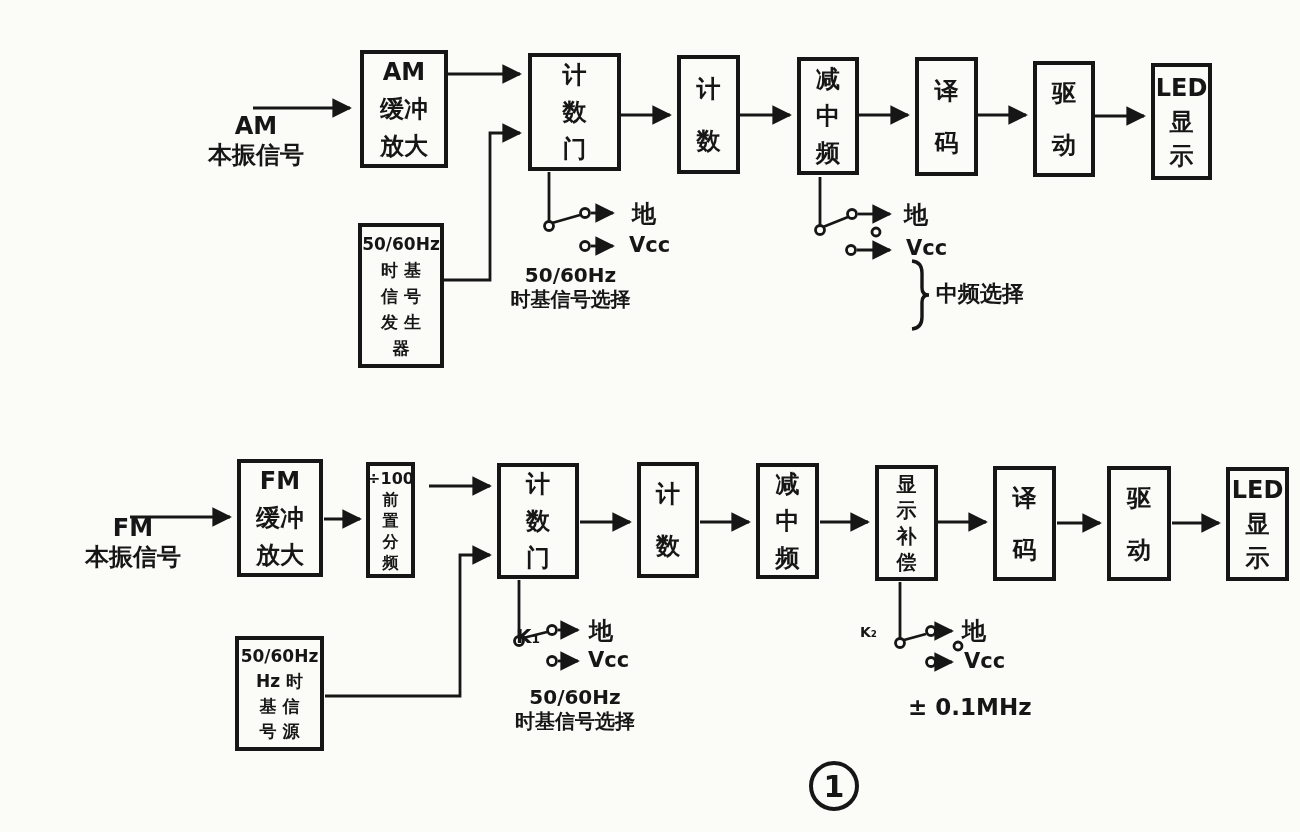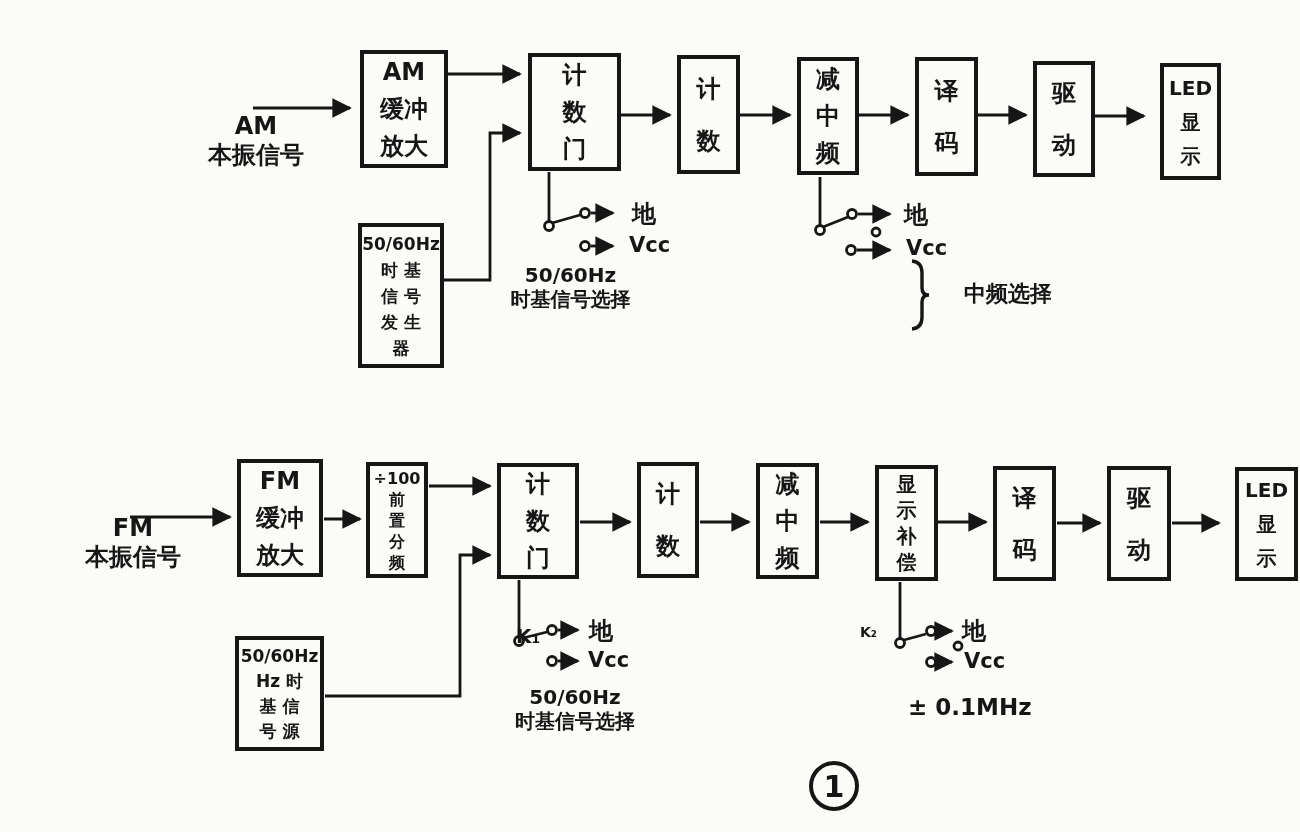--- a/index.html
+++ b/index.html
@@ -18,21 +18,21 @@
   svg .thick { stroke-width:3.4; }
   #arr path { fill:var(--ink); }
   .blk {
     position:absolute; box-sizing:border-box;
     border:4px solid var(--ink); background:var(--paper);
     display:flex; align-items:center; justify-content:center;
     text-align:center; white-space:pre; font-weight:700; color:var(--ink);
   }
   .lines-2 { font-size:24px; line-height:52px; }
   .lines-3 { font-size:24px; line-height:37px; }
-  .lines-3-sm { font-size:20px; line-height:34px;margin-left:9px; }
+  .lines-3-sm { font-size:24px; line-height:34px; }
   .lines-4 { font-size:20px; line-height:26px; }
   .lines-4b { font-size:17px; line-height:25px; }
   .lines-5 { font-size:17px; line-height:26px; }
   .lines-5b { font-size:16px; line-height:21px; }
   .lbl {
     position:absolute; white-space:pre; font-weight:700; color:var(--ink);
   }
   .center { text-align:center; }
   .badge {
     position:absolute; box-sizing:border-box;
@@ -147,26 +147,26 @@
 器</div>
 
   <div class="lbl center" style="left:193px;top:112px;width:126px;font-size:24px;line-height:29px">AM
 本振信号</div>
   <div class="lbl" style="left:632px;top:198px;font-size:24px">地</div>
   <div class="lbl" style="left:629px;top:233px;font-size:21px">Vcc</div>
   <div class="lbl center" style="left:498px;top:263px;width:145px;font-size:20px;line-height:24px">50/60Hz
 时基信号选择</div>
   <div class="lbl" style="left:904px;top:199px;font-size:24px">地</div>
   <div class="lbl" style="left:906px;top:236px;font-size:21px">Vcc</div>
-  <div class="lbl" style="left:964px;top:279px;font-size:22px">中频选择</div>
+  <div class="lbl" style="left:936px;top:279px;font-size:22px">中频选择</div>
 
   <div class="blk lines-3" style="left:237px;top:459px;width:86px;height:118px">FM
 缓冲
 放大</div>
-  <div class="blk lines-5b" style="left:366px;top:462px;width:62px;height:116px">÷100
+  <div class="blk lines-5b" style="left:366px;top:462px;width:49px;height:116px">÷100
 前
 置
 分
 频</div>
   <div class="blk lines-3" style="left:497px;top:463px;width:82px;height:116px">计
 数
 门</div>
   <div class="blk lines-2" style="left:637px;top:462px;width:62px;height:116px">计
 数</div>
   <div class="blk lines-3" style="left:756px;top:463px;width:63px;height:116px">减

